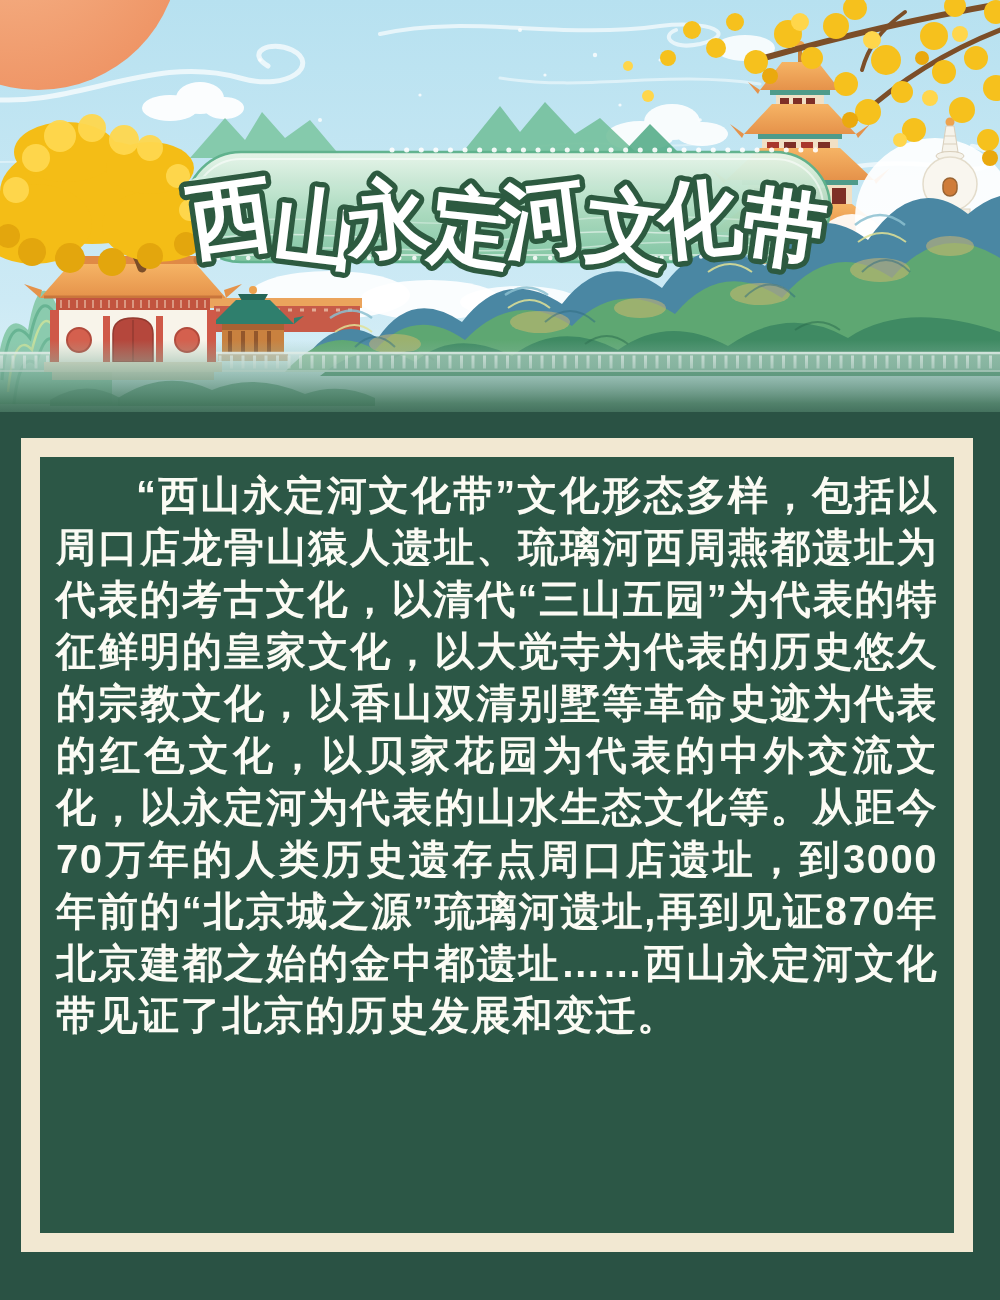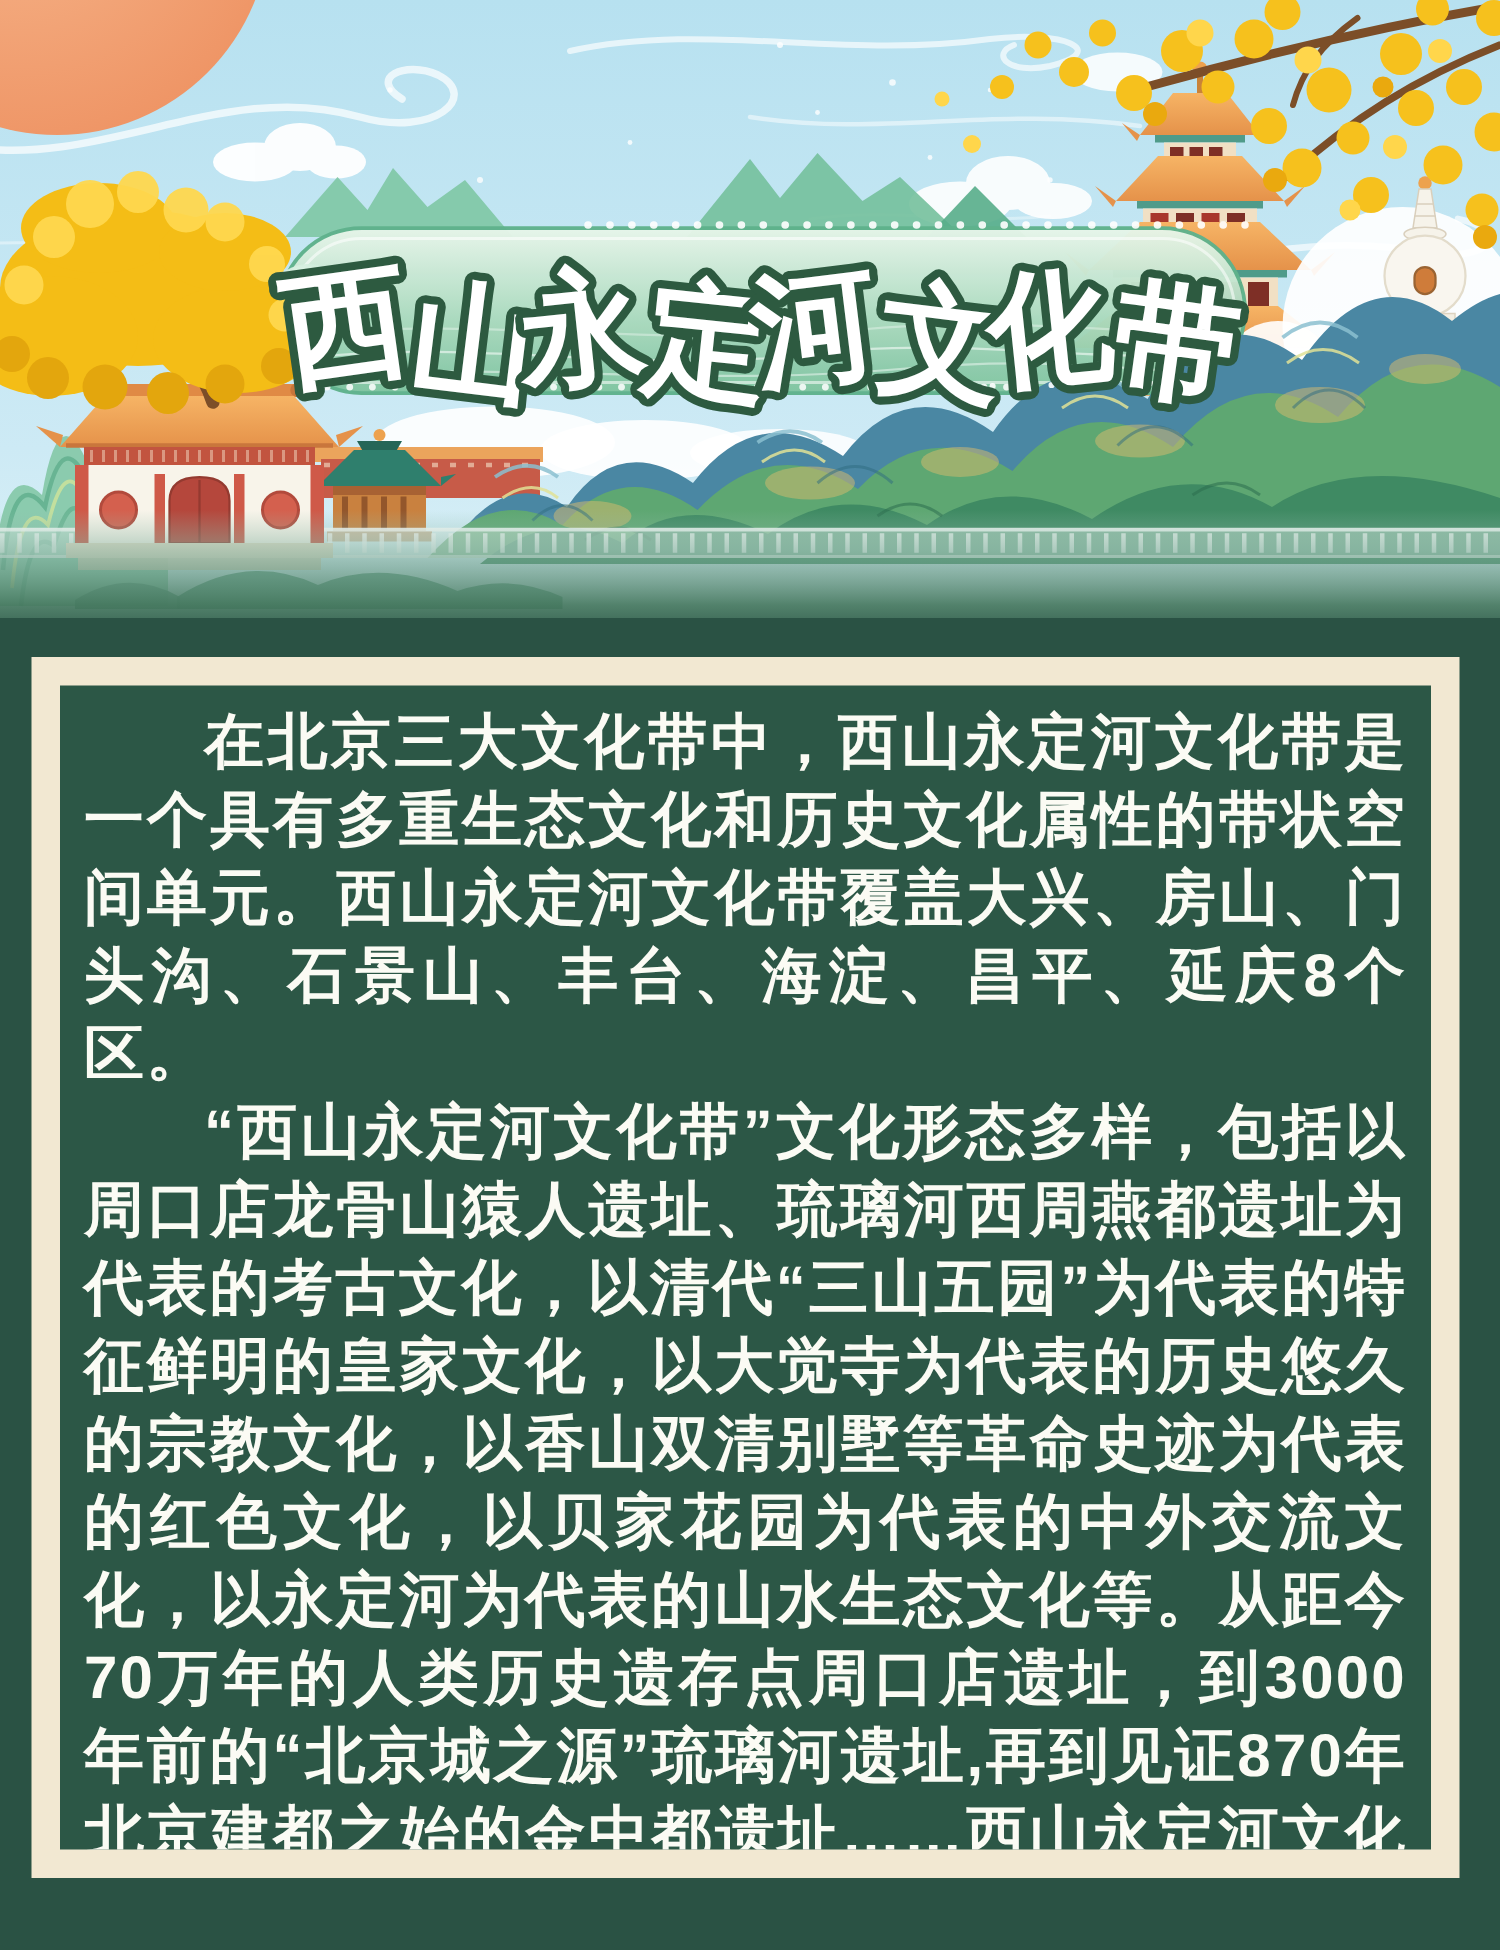--- a/index.html
+++ b/index.html
@@ -344,18 +344,17 @@
     <rect x="0" y="412" width="1000" height="16" fill="#2a5244"></rect>
 
     <g>
       <text class="svg-title" x="508" y="256" font-size="84" letter-spacing="-6" text-anchor="middle" fill="#2d5a40" opacity="0.35" rotate="-8 7 -6 6 -7 7 -6 8">西山永定河文化带</text>
       <text class="svg-title" x="505" y="252" font-size="84" letter-spacing="-6" text-anchor="middle" fill="#ffffff" stroke="#2d5a40" stroke-width="11" stroke-linejoin="round" paint-order="stroke" rotate="-8 7 -6 6 -7 7 -6 8">西山永定河文化带</text>
     </g>
   </svg>
 
   <div class="content-frame">
     <div class="content-panel">
-      <p>在北京三大文化带中，西山永定河文化带是一个具有多重生态文化和历史文化属性的带状空间单元。西山永定河文化带覆盖大兴、房山、门头沟、石景山、丰台、海淀、昌平、延庆8个区。</p>
       <p>“西山永定河文化带”文化形态多样，包括以周口店龙骨山猿人遗址、琉璃河西周燕都遗址为代表的考古文化，以清代“三山五园”为代表的特征鲜明的皇家文化，以大觉寺为代表的历史悠久的宗教文化，以香山双清别墅等革命史迹为代表的红色文化，以贝家花园为代表的中外交流文化，以永定河为代表的山水生态文化等。从距今70万年的人类历史遗存点周口店遗址，到3000年前的“北京城之源”琉璃河遗址,再到见证870年北京建都之始的金中都遗址……西山永定河文化带见证了北京的历史发展和变迁。</p>
     </div>
   </div>
 
 </div>
 
 </body></html>

